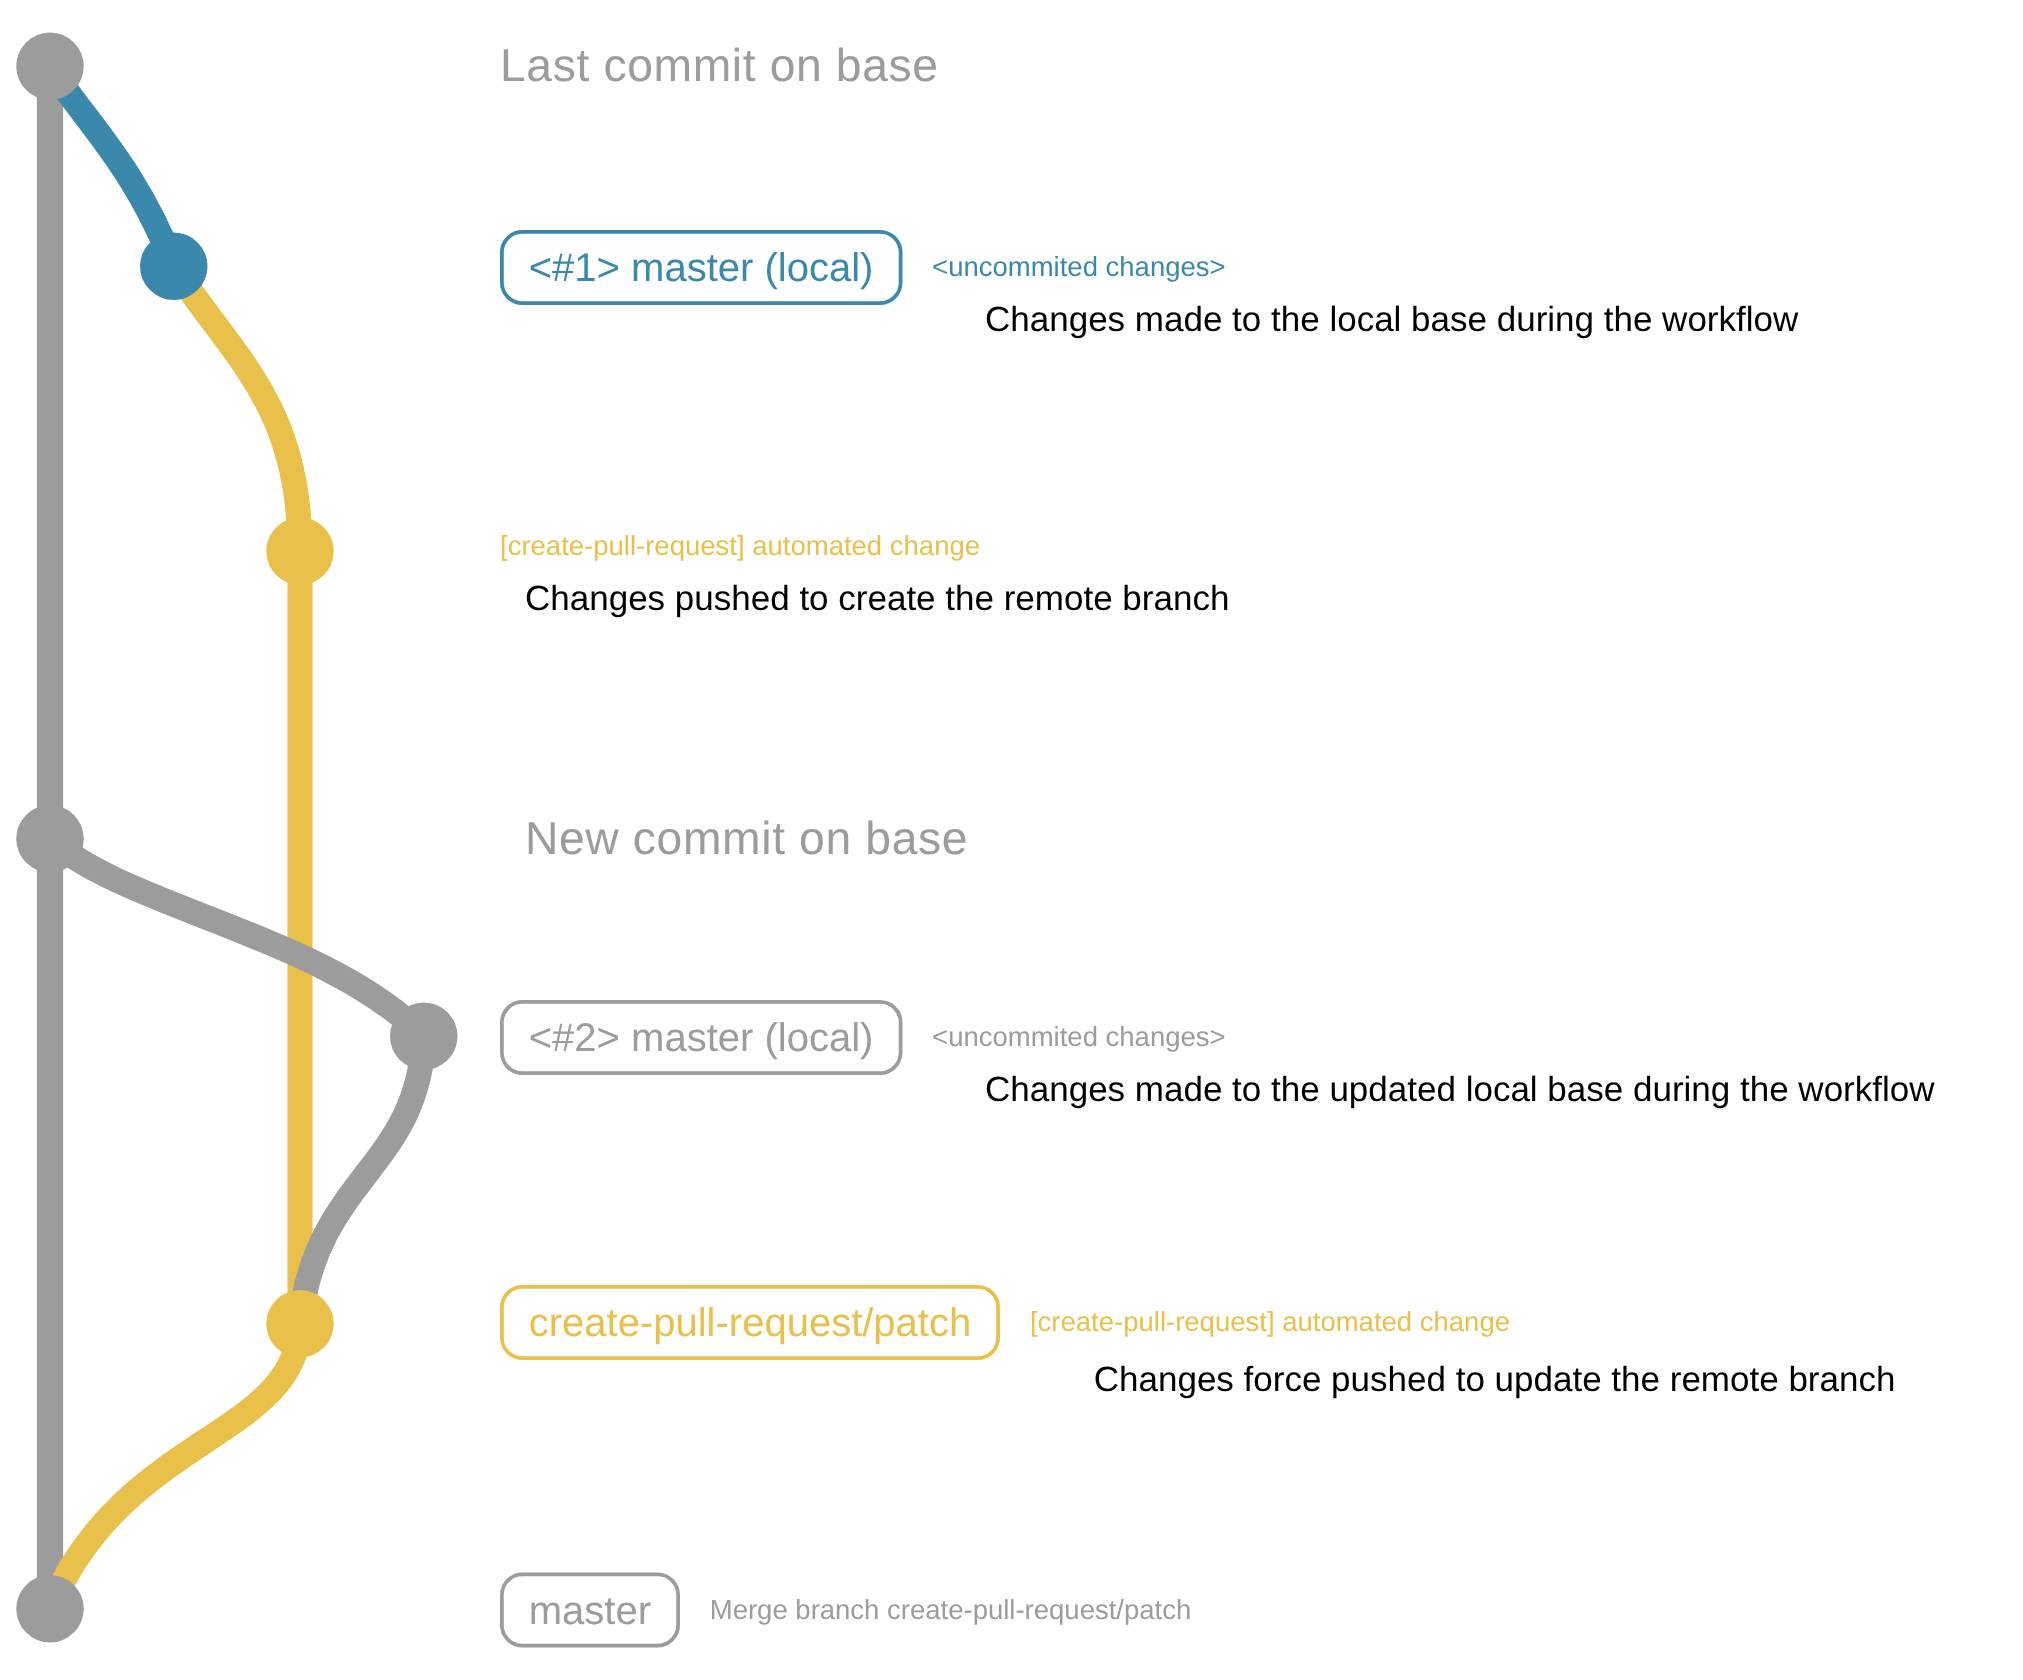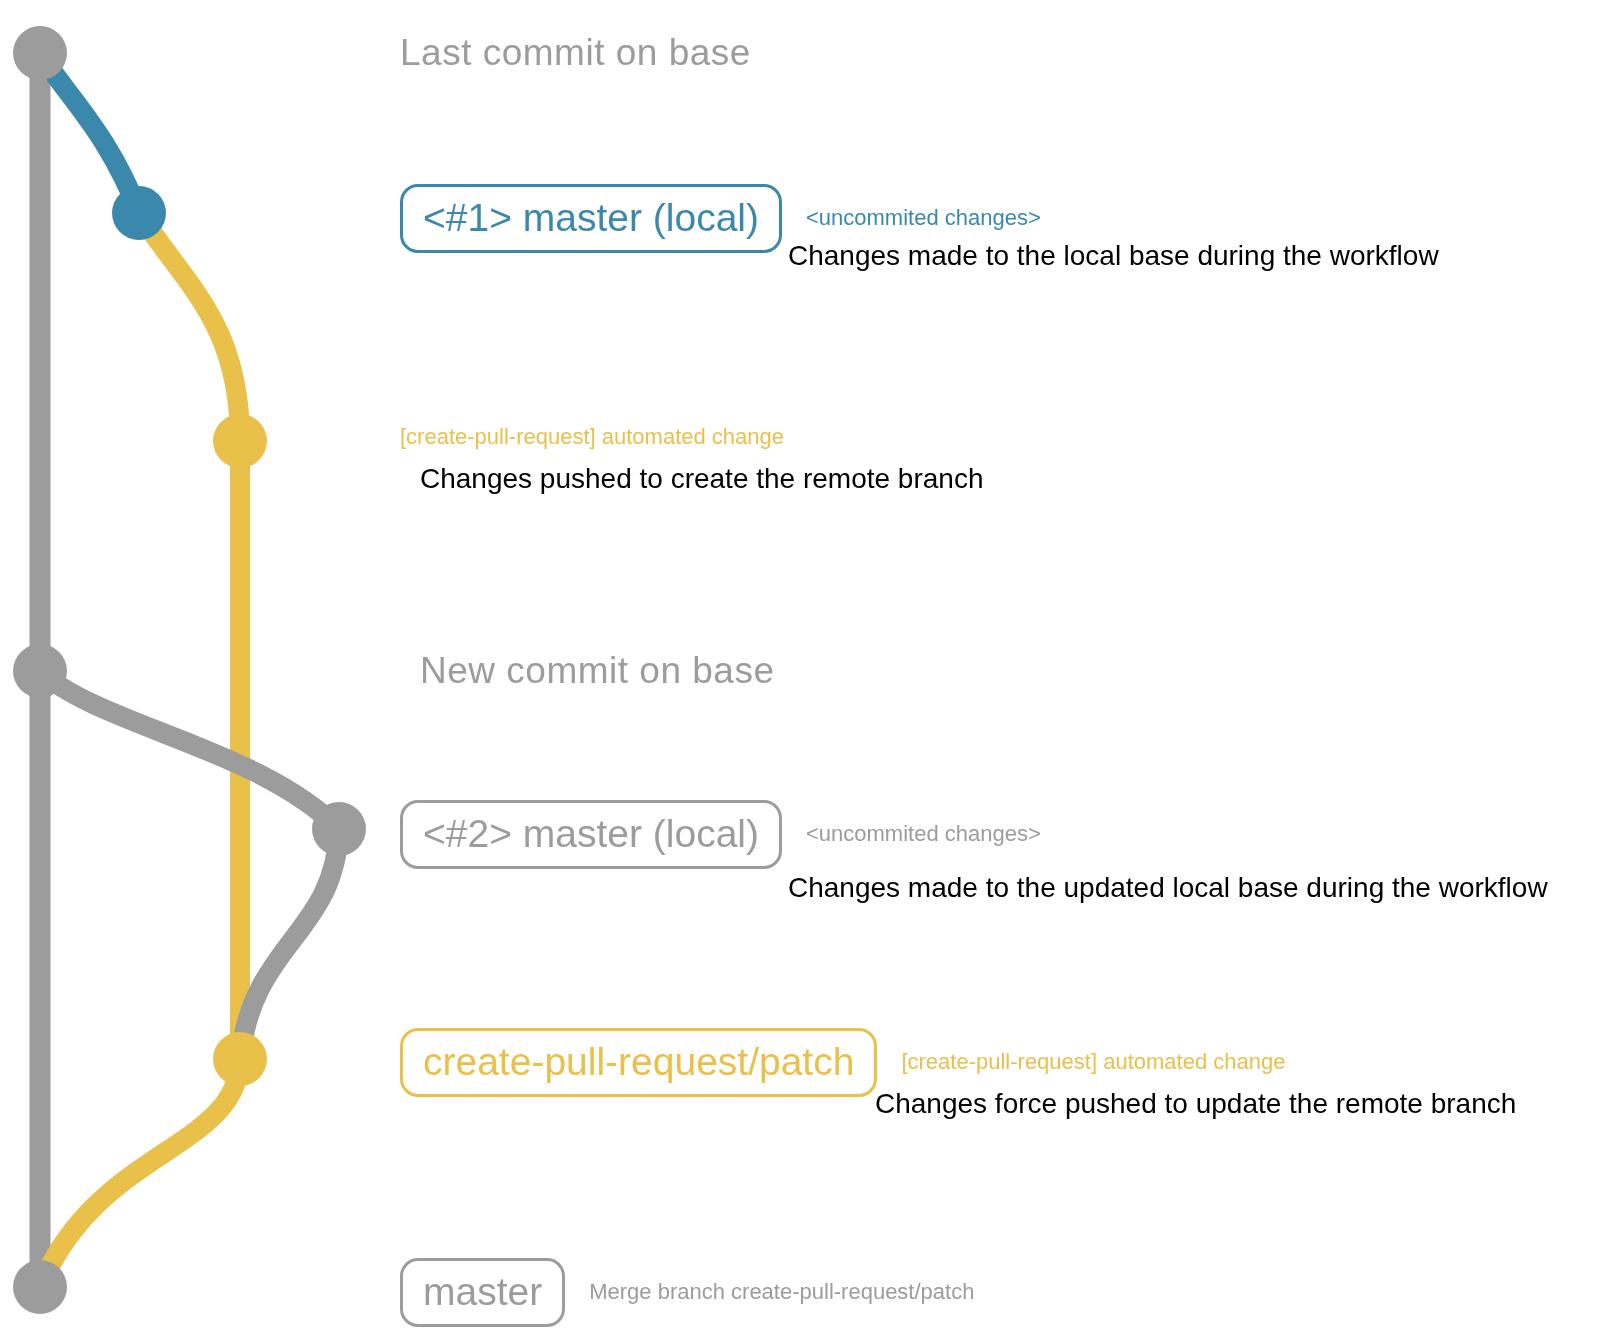--- a/index.html
+++ b/index.html
@@ -10,21 +10,21 @@
   }
   *{margin:0;padding:0;box-sizing:border-box;}
   html,body{width:1618px;height:1344px;background:#ffffff;overflow:hidden;
     font-family:"Liberation Sans", sans-serif;}
   .stage{position:relative;width:1618px;height:940px;background:#fff;}
   svg.graph{position:absolute;left:0;top:0;z-index:0;}
   .labels{position:absolute;left:0;top:0;width:100%;height:100%;z-index:1;}
   .hdr{position:absolute;font-size:37px;color:var(--gray);letter-spacing:.5px;}
   .row{position:absolute;display:flex;align-items:center;gap:24px;white-space:nowrap;}
   .tag{display:inline-block;border:3px solid;border-radius:18px;padding:7px 20px;
-       font-size:39px;line-height:1.25;white-space:nowrap;}
+       font-size:32px;line-height:1.25;white-space:nowrap;}
   .tag-blue{color:var(--blue);border-color:var(--blue);}
   .tag-gray{color:var(--gray);border-color:var(--gray);}
   .tag-yellow{color:var(--yellow);border-color:var(--yellow);}
   .msg{font-size:22px;white-space:nowrap;}
   .msg-blue{color:var(--blue);}
   .msg-gray{color:var(--gray);}
   .msg-yellow{color:var(--yellow);}
   .detail{position:absolute;font-family:Liberation Sans, sans-serif;font-size:28px;
           color:var(--black);white-space:nowrap;}
 </style>
@@ -64,21 +64,21 @@
 
     <div class="msg msg-yellow" style="position:absolute;left:400px;top:424px;">[create-pull-request] automated change</div>
     <div class="detail" style="left:420px;top:463px;">Changes pushed to create the remote branch</div>
 
     <div class="hdr" style="left:420px;top:650px;">New commit on base</div>
 
     <div class="row" style="left:400px;top:800px;">
       <span class="tag tag-gray">&lt;#2&gt; master (local)</span>
       <span class="msg msg-gray">&lt;uncommited changes&gt;</span>
     </div>
-    <div class="detail" style="left:788px;top:856px;margin-top:16px;">Changes made to the updated local base during the workflow</div>
+    <div class="detail" style="left:788px;top:856px;">Changes made to the updated local base during the workflow</div>
 
     <div class="row" style="left:400px;top:1028px;">
       <span class="tag tag-yellow">create-pull-request/patch</span>
       <span class="msg msg-yellow">[create-pull-request] automated change</span>
     </div>
     <div class="detail" style="left:875px;top:1088px;">Changes force pushed to update the remote branch</div>
 
     <div class="row" style="left:400px;top:1258px;">
       <span class="tag tag-gray">master</span>
       <span class="msg msg-gray">Merge branch create-pull-request/patch</span>

